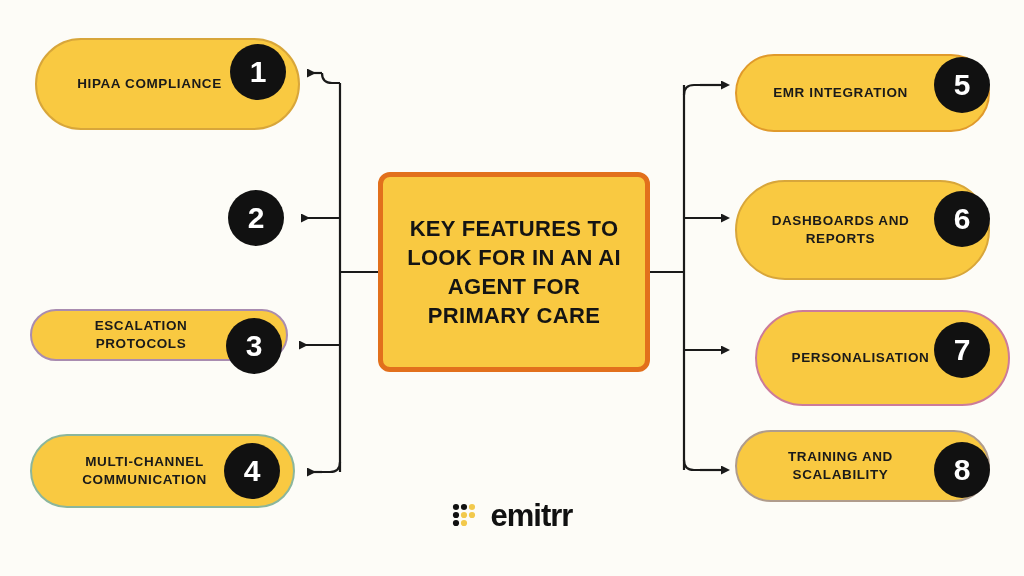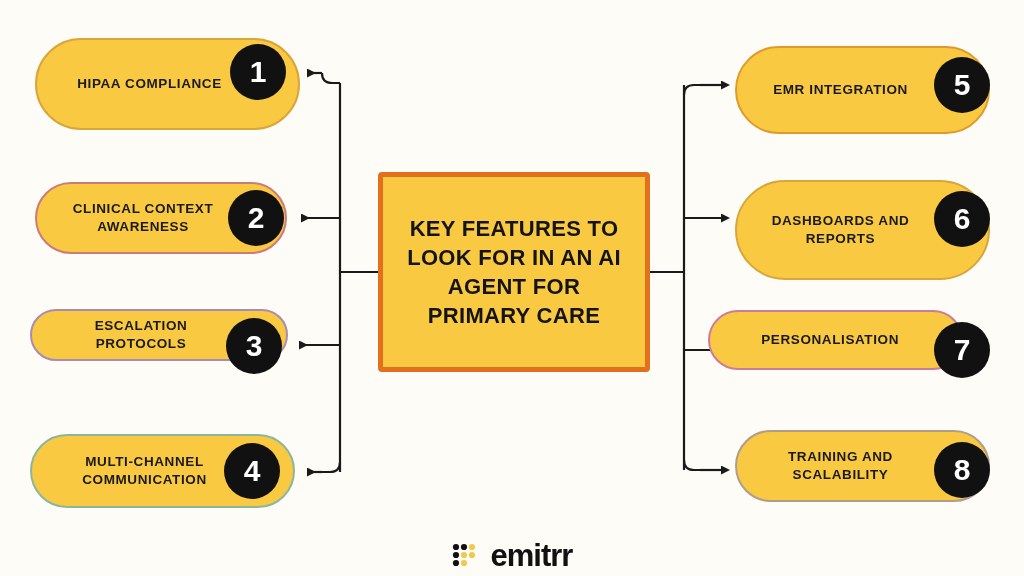--- a/index.html
+++ b/index.html
@@ -70,41 +70,41 @@
   
   .center-node {
     position: absolute;
     left: 378px;
     top: 172px;
     width: 272px;
     height: 200px;
     box-sizing: border-box;
     background: #f9c941;
     border: 5px solid #e2701c;
-    border-radius: 4px;
+    border-radius: 12px;
     display: flex;
     align-items: center;
     justify-content: center;
   }
   .center-text {
     font-size: 22px;
     font-weight: bold;
     color: #141414;
     text-align: center;
     line-height: 1.32;
     letter-spacing: 0.3px;
     text-transform: uppercase;
     padding: 0 14px;
     white-space: pre-line;
   }
   
   .logo {
     position: absolute;
     left: 0;
-    top: 540px;
+    top: 500px;
     width: 1024px;
     display: flex;
     align-items: center;
     justify-content: center;
     gap: 13px;
   }
   .logo-mark {
     display: block;
   }
   .logo-text {
@@ -154,24 +154,20 @@
     </g>
   </svg>
 
   <div class="pill left" style="left:35px; top:38px; width:265px; height:92px; border-color:#d8a63a;">
     <span class="pill-label">HIPAA COMPLIANCE</span>
   </div>
   <div class="badge" style="left:230px; top:44px;">
     <span>1</span>
   </div>
 
-  <div class="pill left" style="left:35px; top:182px; width:252px; height:72px; border-color:#cc7b7b;">
-    <span class="pill-label">CLINICAL CONTEXT
-AWARENESS</span>
-  </div>
   <div class="badge" style="left:228px; top:190px;">
     <span>2</span>
   </div>
 
   <div class="pill left" style="left:30px; top:309px; width:258px; height:52px; border-color:#a98cb0;">
     <span class="pill-label">ESCALATION
 PROTOCOLS</span>
   </div>
   <div class="badge" style="left:226px; top:318px;">
     <span>3</span>
@@ -185,36 +181,36 @@
     <span>4</span>
   </div>
 
   <div class="center-node">
     <span class="center-text">KEY FEATURES TO
 LOOK FOR IN AN AI
 AGENT FOR
 PRIMARY CARE</span>
   </div>
 
-  <div class="pill right" style="left:735px; top:46px; width:255px; height:88px; border-color:#e09a2b;align-items:center;">
+  <div class="pill right" style="left:735px; top:54px; width:255px; height:78px; border-color:#e09a2b;align-items:center;">
     <span class="pill-label">EMR INTEGRATION</span>
   </div>
   <div class="badge" style="left:934px; top:57px;">
     <span>5</span>
   </div>
 
   <div class="pill right" style="left:735px; top:180px; width:255px; height:100px; border-color:#d8a63a;align-items:center;">
     <span class="pill-label">DASHBOARDS AND
 REPORTS</span>
   </div>
   <div class="badge" style="left:934px; top:191px;">
     <span>6</span>
   </div>
 
-  <div class="pill right" style="left:708px; top:310px; width:255px; height:60px; border-color:#cc7b9a;justify-content:flex-end;">
+  <div class="pill right" style="left:755px; top:310px; width:255px; height:96px; border-color:#cc7b9a;">
     <span class="pill-label">PERSONALISATION</span>
   </div>
   <div class="badge" style="left:934px; top:322px;">
     <span>7</span>
   </div>
 
   <div class="pill right" style="left:735px; top:430px; width:255px; height:72px; border-color:#b09c8c;">
     <span class="pill-label">TRAINING AND
 SCALABILITY</span>
   </div>

